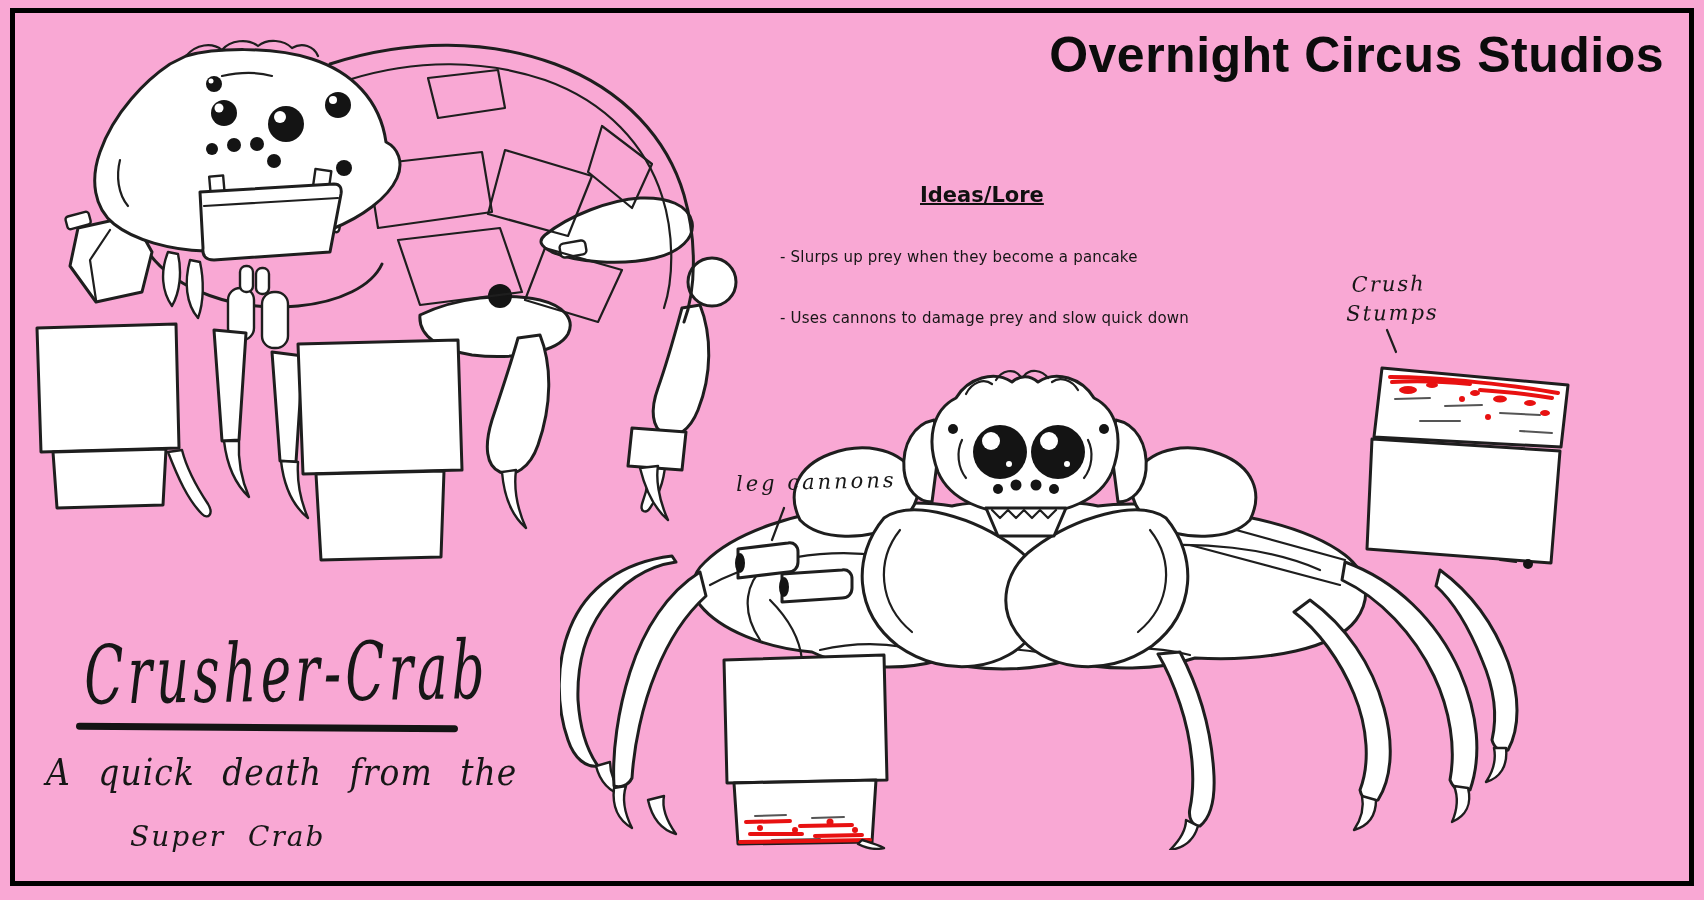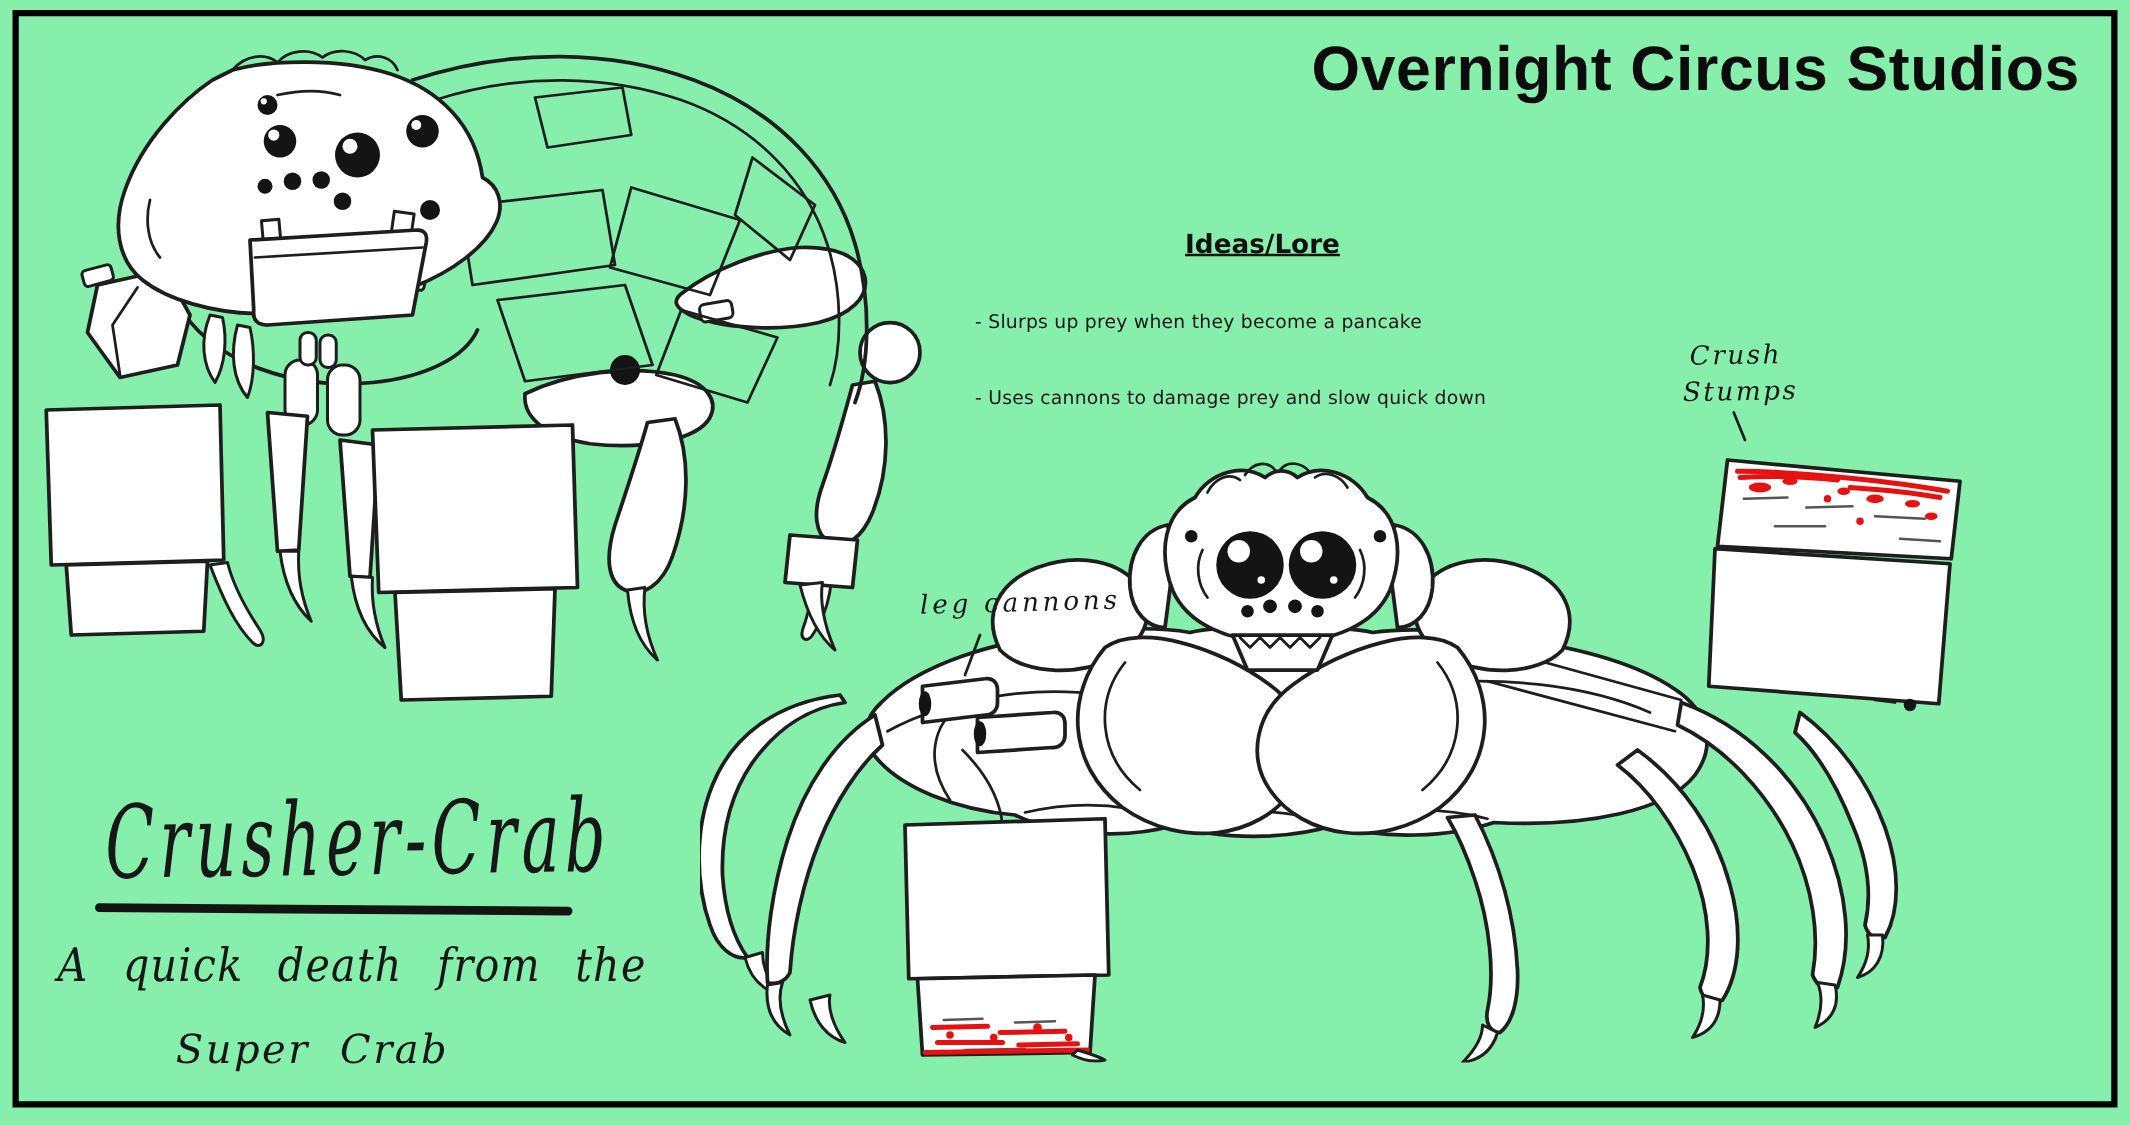--- a/index.html
+++ b/index.html
@@ -1,34 +1,34 @@
 <!DOCTYPE html>
 <html><head>
 <meta charset="utf-8">
 <style>
   html,body { margin:0; padding:0; background:#ffffff; }
   #page {
-    position:relative; width:1704px; height:900px; background:#86efac;
+    position:relative; width:1704px; height:900px; background:#f9a8d4;
     font-family:"DejaVu Sans", sans-serif; overflow:hidden;
   }
   .frame {
     position:absolute; left:10px; top:8px; width:1674px; height:868px;
     border:5px solid #000000; box-sizing:content-box;
   }
   .studio-title {
     position:absolute; top:26px; right:40px;
     font-family:"Liberation Sans", sans-serif;
     font-weight:bold; font-size:50px; color:#0c0c0c; letter-spacing:0.5px;
     white-space:nowrap;
   }
   .lore { position:absolute; left:780px; top:183px; width:480px; }
   .lore-heading {
     font-size:21px; font-weight:bold; color:#111;
     text-decoration:underline; text-decoration-thickness:2px;
-    margin:0 0 18px 140px; width:180px; text-align:center; white-space:nowrap;
+    margin:0 0 18px 140px; width:180px; text-align:left; white-space:nowrap;
   }
   .lore-item {
     font-size:15px; color:#161616; margin-bottom:18px; line-height:21px;
     letter-spacing:0.2px; white-space:nowrap;margin-top:40px;
   }
   .hand { position:absolute; font-family:"DejaVu Serif", serif; font-style:italic; color:#171717; white-space:nowrap; }
   .crush-label { left:1352px; top:270px; font-size:21px; letter-spacing:2px; line-height:29px; transform:rotate(-1deg); }
   .crush-label span { display:block; }
   .crush-label span:last-child { margin-left:-6px; }
   .legcannons-label { left:736px; top:470px; font-size:21px; letter-spacing:3px; transform:rotate(-1.5deg); }
@@ -37,21 +37,21 @@
     transform:scaleX(0.85) scaleY(1.35) rotate(-0.5deg); transform-origin:0 0;
   }
   .char-underline {
     position:absolute; left:76px; top:724px; width:382px; height:7px;
     background:#141414; border-radius:4px; transform:rotate(0.4deg);
   }
   .tagline1 {
     left:46px; top:750px; font-size:33px; letter-spacing:1px; word-spacing:16px;
     transform:scaleY(1.12); transform-origin:0 0;
   }
-  .tagline2 { left:130px; top:820px; width:240px; text-align:center; font-size:32px; letter-spacing:2px; word-spacing:12px; }
+  .tagline2 { left:130px; top:820px; width:240px; text-align:left; font-size:28px; letter-spacing:2px; word-spacing:12px; }
   svg { position:absolute; pointer-events:none; }
   .s  { fill:none; stroke:#1e1e1e; stroke-width:3; stroke-linecap:round; stroke-linejoin:round; }
   .s2 { fill:none; stroke:#1e1e1e; stroke-width:2.2; stroke-linecap:round; stroke-linejoin:round; }
   .sw { fill:#ffffff; stroke:#1e1e1e; stroke-width:3; stroke-linecap:round; stroke-linejoin:round; }
   .sw2{ fill:#ffffff; stroke:#1e1e1e; stroke-width:2.4; stroke-linecap:round; stroke-linejoin:round; }
   .blk{ fill:#141414; stroke:none; }
   .wht{ fill:#ffffff; stroke:none; }
   .blood  { stroke:#e81111; stroke-width:4; stroke-linecap:round; fill:none; }
   .bloodf { fill:#e81111; stroke:none; }
   .gry    { stroke:#555555; stroke-width:2; stroke-linecap:round; fill:none; }

